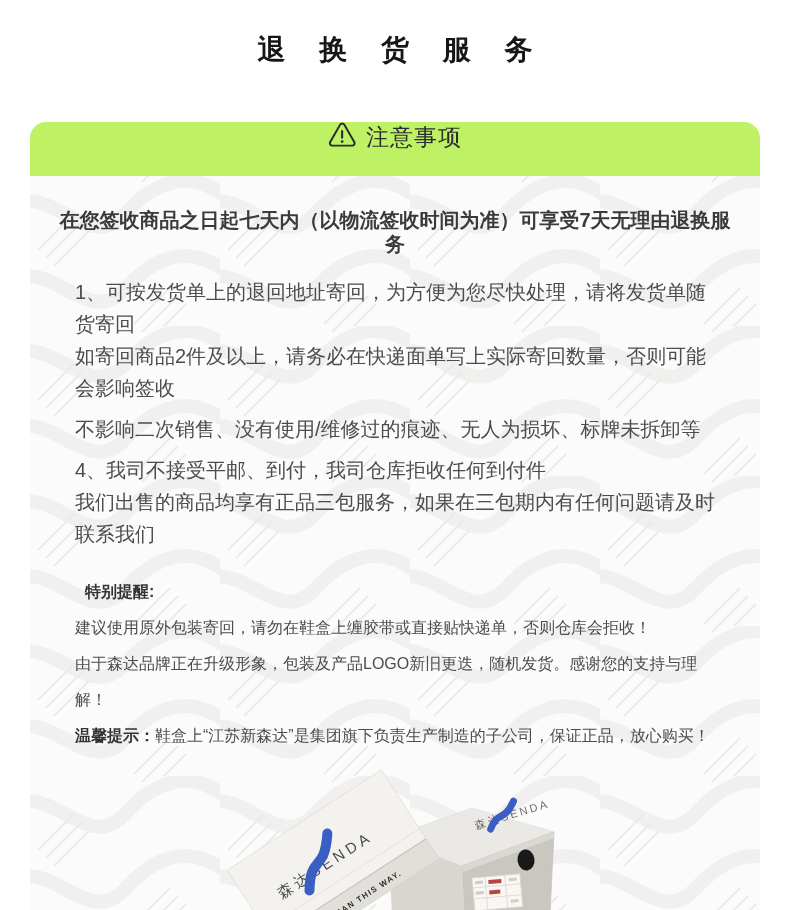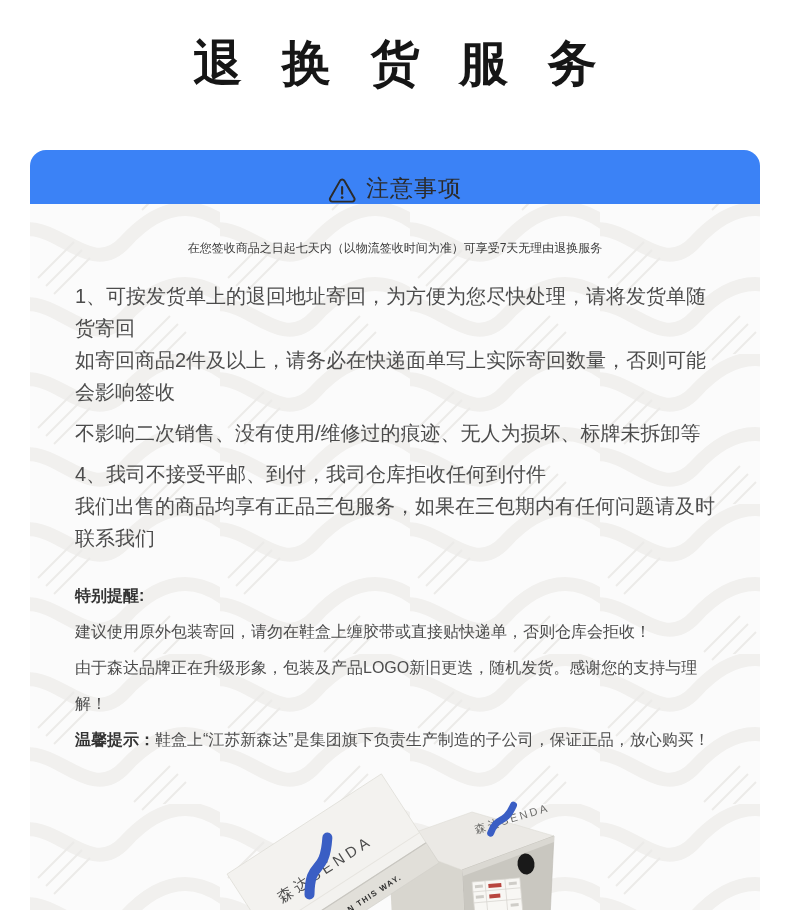--- a/index.html
+++ b/index.html
@@ -3,43 +3,43 @@
 <meta charset="utf-8">
 <style>
   html,body{margin:0;padding:0;}
   body{
     width:790px;height:910px;overflow:hidden;background:#ffffff;
     font-family:"Liberation Sans","DejaVu Sans",sans-serif;
     -webkit-font-smoothing:antialiased;
   }
   .page-title{
     padding-top:32px;text-align:center;
-    font-size:49px;font-weight:700;color:#161616;
+    font-size:28px;font-weight:700;color:#161616;
     letter-spacing:13px;text-indent:13px;line-height:1.3;
   }
   .card{
     position:relative;width:730px;margin:54px auto 0;
     border-radius:16px;overflow:hidden;
   }
   .card-header{
-    height:54px;background:#3b82f6;
-    display:flex;align-items:flex-end;justify-content:center;gap:10px;
+    height:54px;background:#bef264;
+    display:flex;align-items:flex-start;justify-content:center;gap:10px;
     font-size:23px;color:#2b2b2b;letter-spacing:1px;
   }
   .warning-icon-svg{display:block;}
   .card-body{position:relative;background:#fbfbfb;padding:22px 0 6px;}
   .pattern-svg{position:absolute;left:0;top:0;width:100%;height:100%;}
   .content{position:relative;}
   .intro{
-    text-align:center;font-size:12px;font-weight:400;color:#3a3a3a;
+    text-align:center;font-size:20px;font-weight:700;color:#3a3a3a;
     margin:10px 20px 20px;line-height:24px;
   }
   .para{margin:0 45px 9px;font-size:20px;line-height:32px;color:#4c4c4c;}
   .special{margin:24px 45px 0;font-size:16px;line-height:36px;color:#4c4c4c;}
-  .special-title{font-weight:700;color:#333333;}
+  .special-title{font-weight:700;color:#333333;margin-left:10px;}
   .bold-label{font-weight:700;color:#333333;}
   .boxart-wrap{margin:10px auto 0;width:370px;}
   .boxart-svg{display:block;}
 </style>
 </head>
 <body>
 
 <div class="page-title">退 换 货 服 务</div>
 
 <div class="card">

